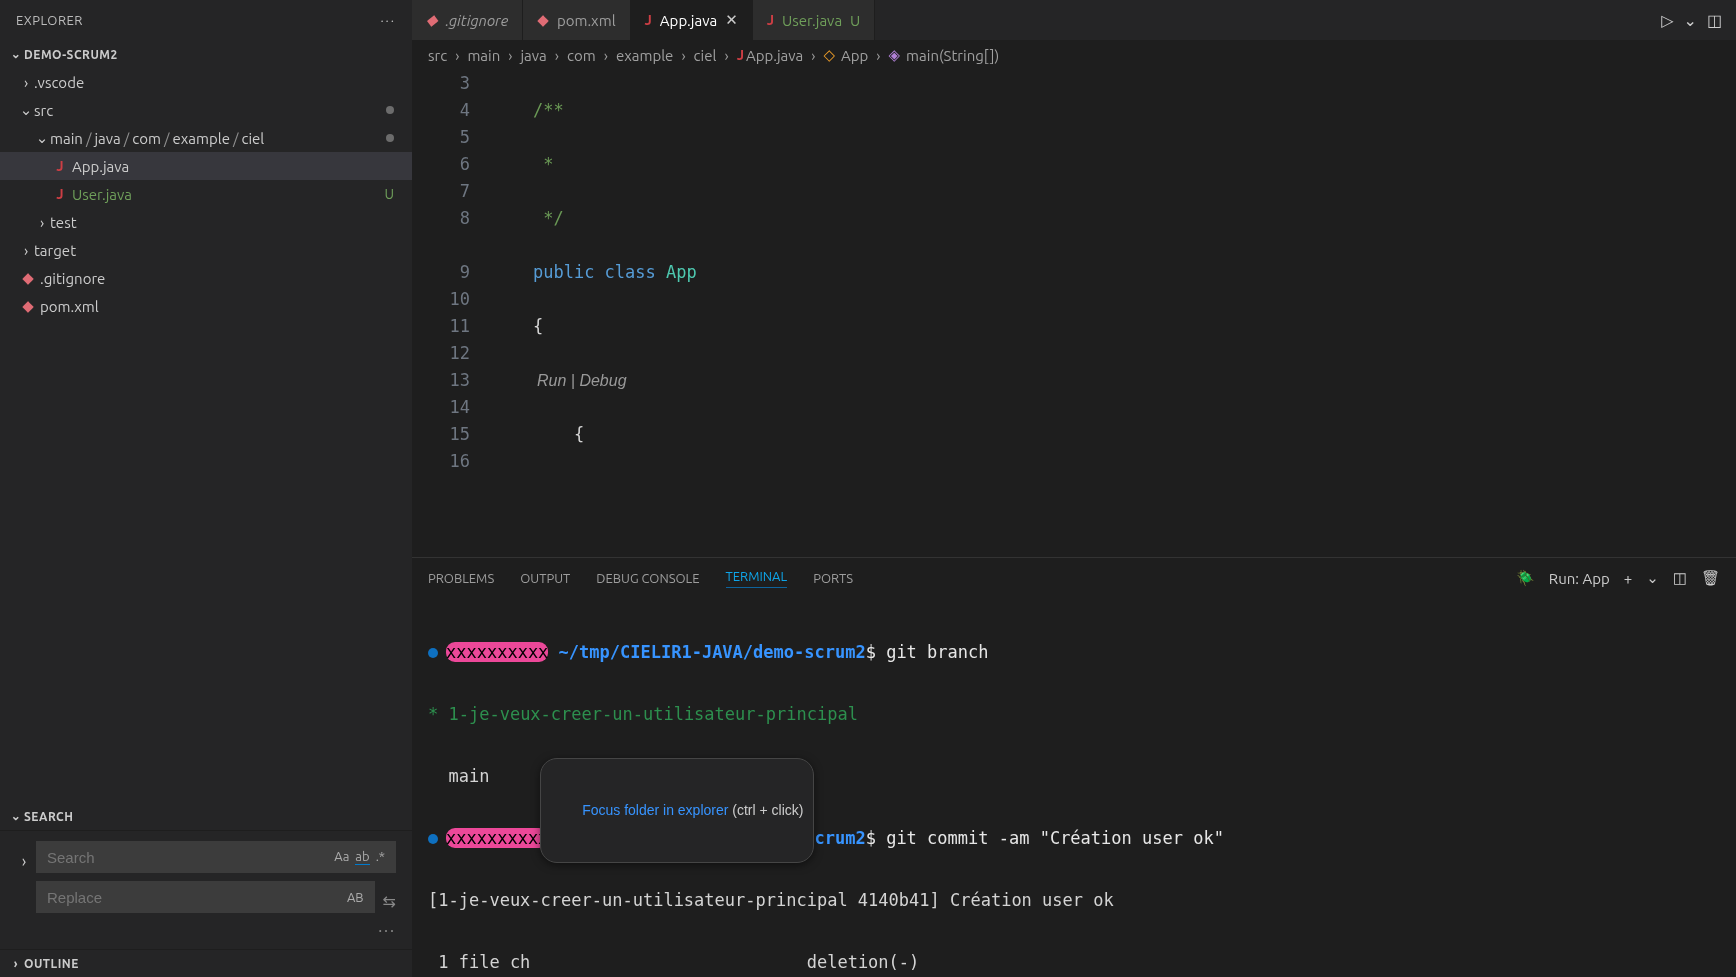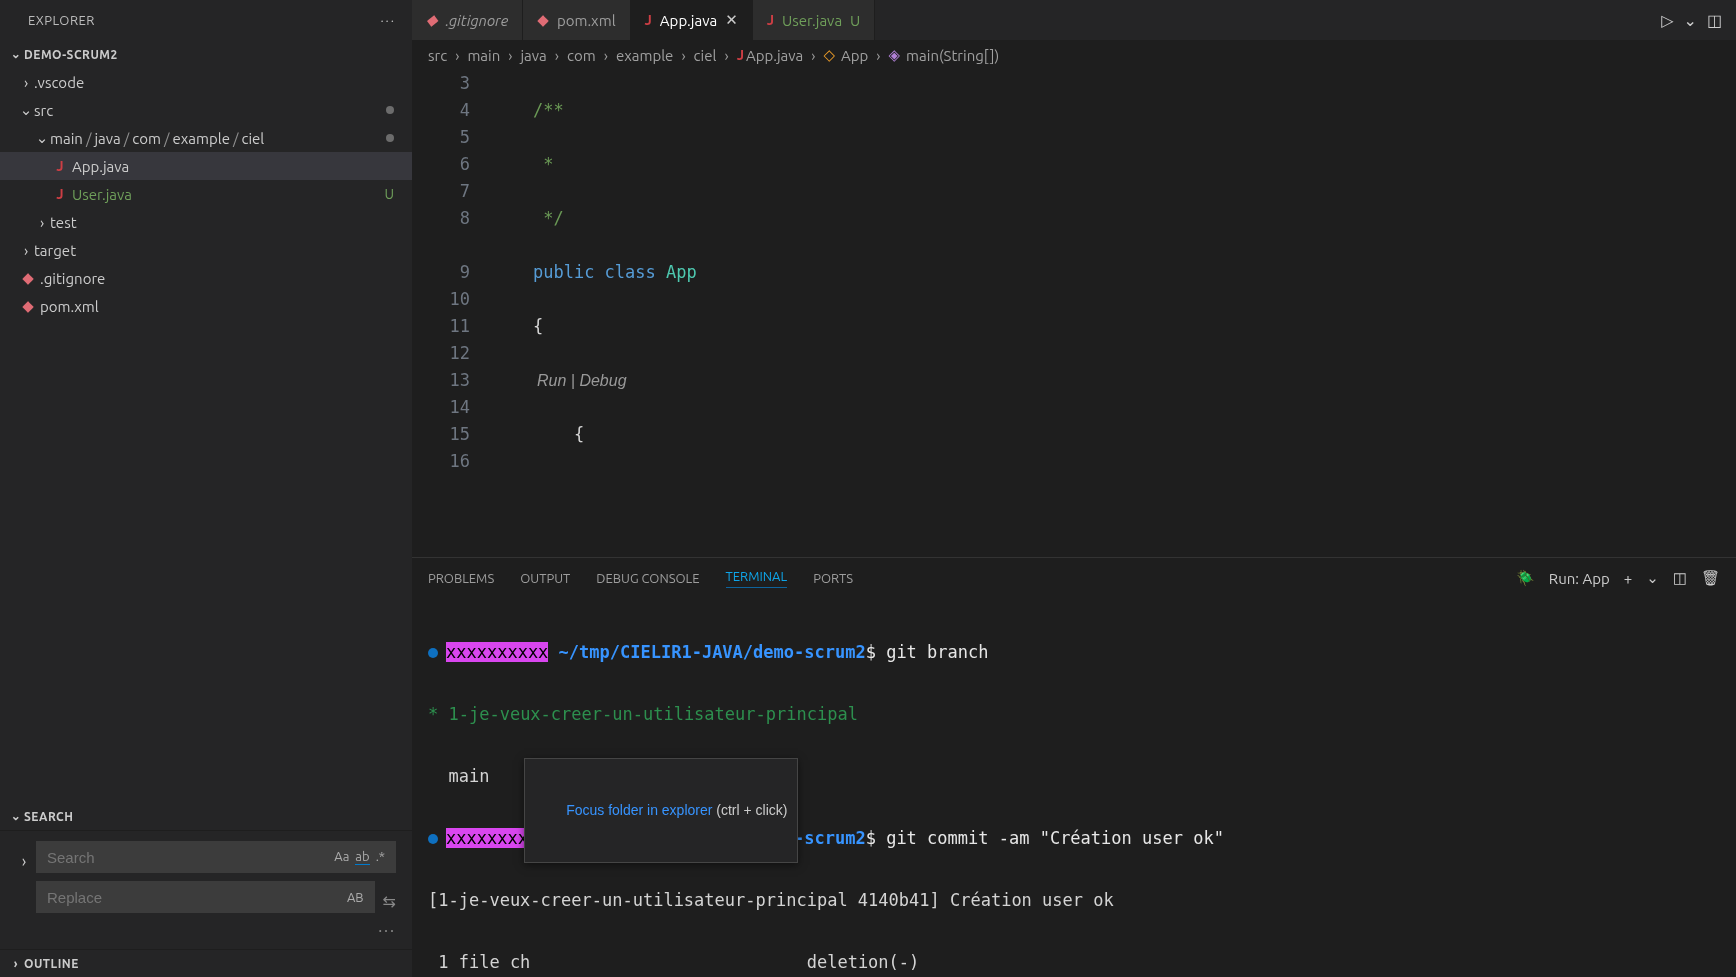--- a/index.html
+++ b/index.html
@@ -20,21 +20,20 @@
 }
 .sidebar-header {
   height: 40px;
   display: flex;
   align-items: center;
   padding: 0 16px;
   font-size: 13px;
   color: #bbbbbb;
   letter-spacing: 0.5px;
   justify-content: space-between;
-  margin-left: 12px;
 }
 .section-header {
   height: 28px;
   display: flex;
   align-items: center;
   padding: 0 8px;
   font-size: 12px;
   font-weight: 700;
   letter-spacing: 0.5px;
   color: #cccccc;
@@ -168,21 +167,21 @@
   padding: 8px 16px;
   color: #d4d4d4;
   white-space: pre;
   overflow: hidden;
   position: relative;
 }
 .term-dot { display: inline-block; width: 10px; height: 10px; border-radius: 50%; background: #0e70c0; margin-right: 8px; vertical-align: middle; }
 .term-user { color: #3794ff; font-weight: 700; }
 .term-branch { color: #2d8f4e; }
 .term-white { color: #e7e7e7; }
-.term-redact { background: #d946ef; color: #000; }
+.term-redact { background: #ec4899; color: #000; border-radius: 9px; }
 .tooltip {
   position: absolute; background: #252526; border: 1px solid #454545; color: #ccc;
   font-family: -apple-system, sans-serif; font-size: 14px; padding: 5px 10px;
   box-shadow: 0 2px 8px rgba(0,0,0,0.5);
 }
 .tooltip .link-txt { color: #3794ff; }
 .more-h { letter-spacing: 2px; }
 </style>
 </head>
 <body>
@@ -384,18 +383,18 @@
 <div>[1-je-veux-creer-un-utilisateur-principal 4140b41] Création user ok</div>
 <div><span> 1 file ch</span><span style="visibility:hidden">anged, 10 insertions(+), 1 </span><span>deletion(-)</span></div>
 
 
 
 
 
 
 
 
-      <div class="tooltip" style="left:112px; top:160px;">
+      <div class="tooltip" style="left:128px; top:160px;border-radius:17px;">
         <span class="link-txt">Focus folder in explorer</span><span> (ctrl + click)</span>
       </div>
     </div>
   </div>
 </div>
 
 </body></html>

